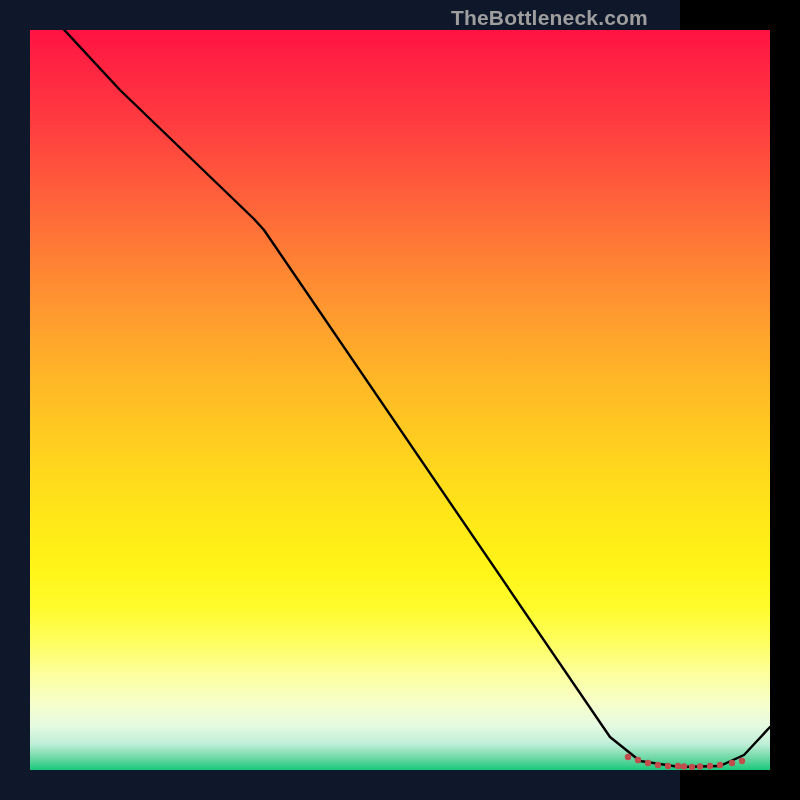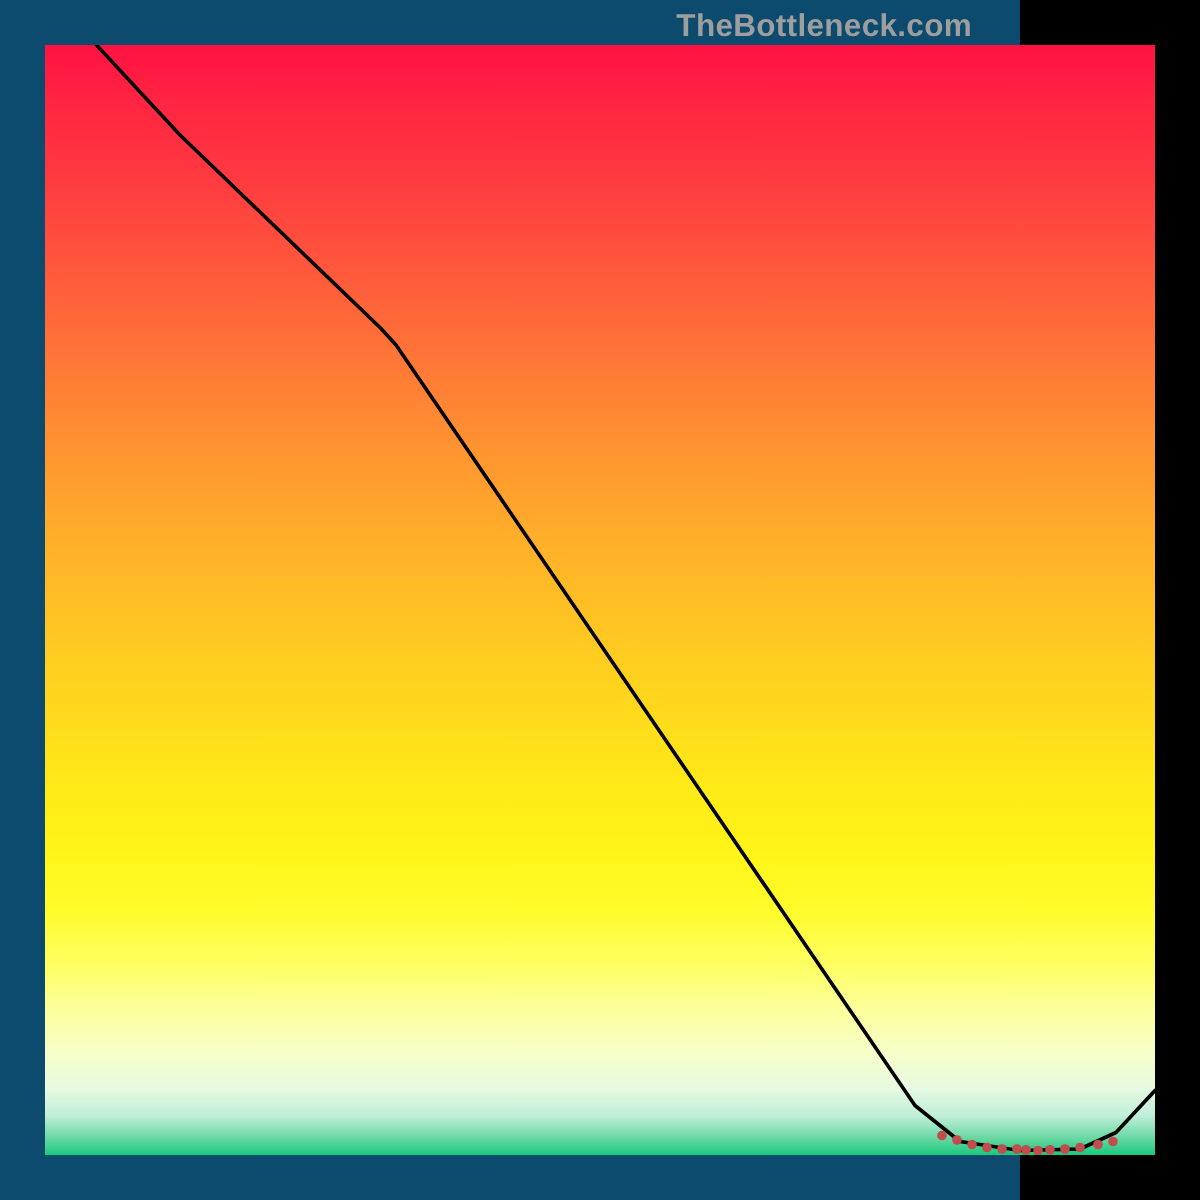--- a/index.html
+++ b/index.html
@@ -11,21 +11,21 @@
     font-family: Arial, Helvetica, sans-serif;
     position: relative;
     overflow: hidden;
   }
   .chart-frame {
     position: absolute;
     left: 0;
     top: 0;
     width: 680px;
     height: 800px;
-    background: #0c4a6e;
+    background: #0f172a;
   }
   .plot-area {
     position: absolute;
     left: 30px;
     top: 30px;
     width: 740px;
     height: 740px;
     background: linear-gradient(
       to bottom,
       #ff1243 0%,

